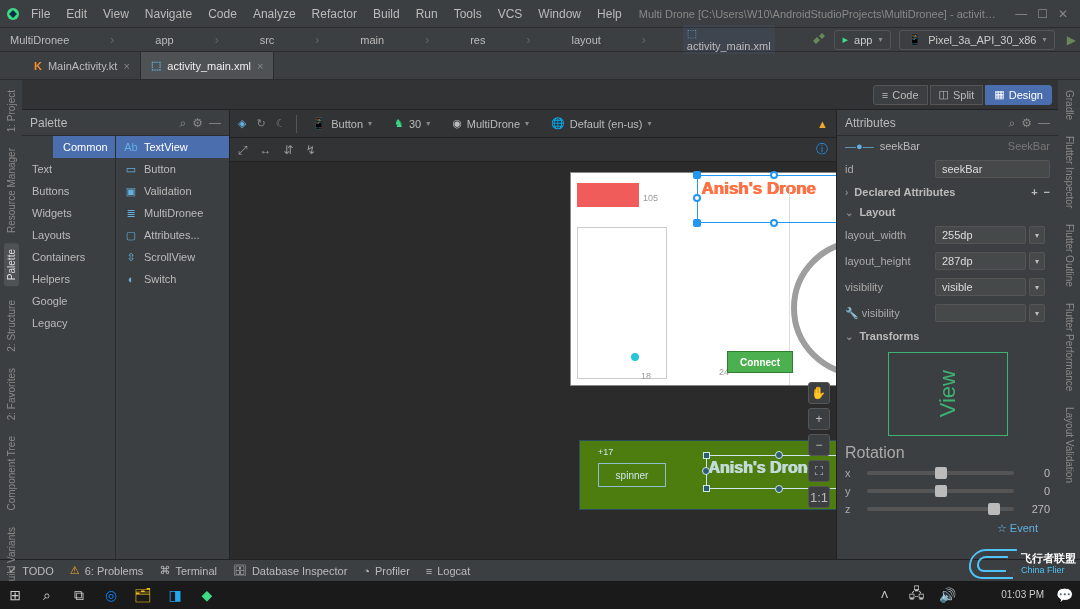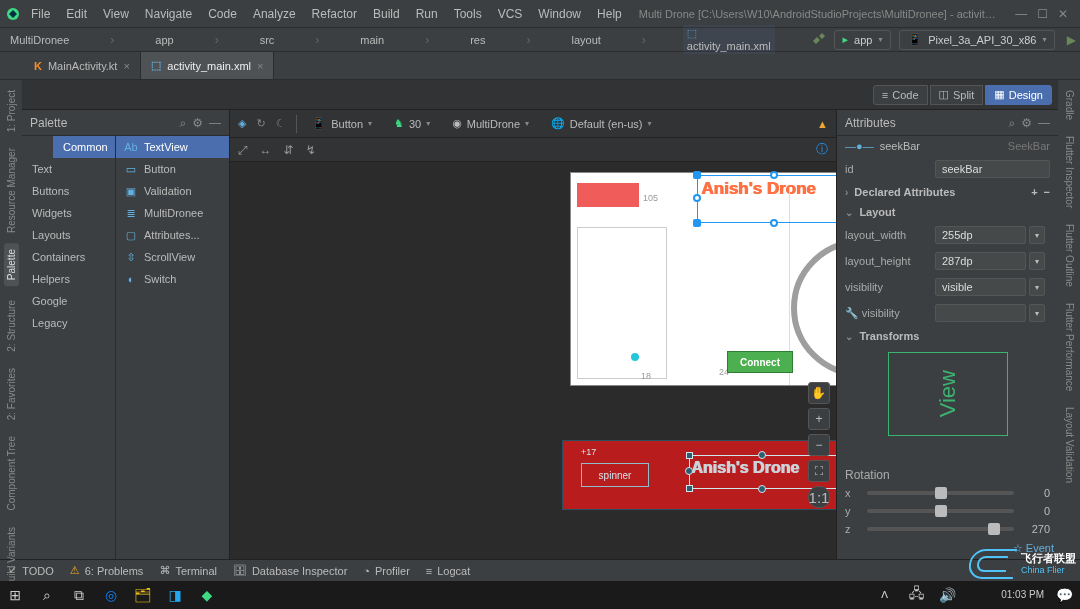--- a/index.html
+++ b/index.html
@@ -142,21 +142,21 @@
   .connectBtn { position:absolute; left: 156px; bottom: 12px; width:66px; height:22px; background:#4caf50; color:#fff; border:1px solid #2e7d32; font-size:10px; display:flex;align-items:center;justify-content:center;font-weight:bold;}
   .sel-box {
     position:absolute; left:126px; top:2px; width:156px; height:48px; border:1px solid #2196f3;
   }
   .handle { position:absolute; width:8px; height:8px; background:#fff; border:2px solid #2196f3; border-radius:50%;}
   .handle.sq { border-radius:2px; background:#2196f3;}
   .measure { position:absolute; font-size:9px; color:#999;}
   .teal-dot { position:absolute; width:8px; height:8px; background:#26c6da; border-radius:50%;}
 
   .blueprint {
-    position:absolute; left: 332px; top: 278px; width: 380px; height: 70px; background:#b91c1c; border:1px solid #2a4f60;
+    position:absolute; left: 349px; top: 278px; width: 380px; height: 70px; background:#4d7c0f; border:1px solid #2a4f60;
   }
   .bp-spinner { position:absolute; left:18px; top:22px; width:68px; height:24px; border:1px solid #8fbecf; color:#cfe6ee; font-size:10px; display:flex;align-items:center;justify-content:center;}
   .bp-title { position:absolute; left:128px; top:18px; font-size:16px; color:#cfe6ee; text-shadow:1px 0 #cfe6ee; font-weight:bold; opacity:.9;}
   .bp-sel { position:absolute; left:126px; top:14px; width:148px; height:34px; border:1px solid #cfe6ee;}
   .bp-handle-sq { position:absolute; width:7px; height:7px; background:#2f5b6e; border:1px solid #cfe6ee; }
   .bp-handle-c { position:absolute; width:8px; height:8px; background:#2f5b6e; border:1px solid #cfe6ee; border-radius:50%;}
 
   .surf-ctrls { position:absolute; right: 6px; top: 220px; display:flex; flex-direction:column; gap:4px;}
   .surf-btn { width:22px; height:22px; background:#3c3f41; border:1px solid #555; border-radius:3px; color:#bbb; display:flex;align-items:center;justify-content:center; font-size:12px;}
 
@@ -483,21 +483,21 @@
               <span class="bp-handle-c" style="left:-5px; top:50%; margin-top:-5px;"></span>
 
             </div>
           </div>
 
           <div class="surf-ctrls">
             <div class="surf-btn">✋</div>
             <div class="surf-btn">+</div>
             <div class="surf-btn">−</div>
             <div class="surf-btn">⛶</div>
-            <div class="surf-btn" style="font-size:15px;border-radius:10px;">1:1</div>
+            <div class="surf-btn" style="font-size:13px;">1:1</div>
           </div>
         </div>
       </div>
 
       <div class="attr-panel">
         <div class="panel-head">
           <span>Attributes</span>
           <span class="spacer"></span>
           <span style="color:#888;">⌕</span>
           <span style="color:#888;">⚙</span>
@@ -558,21 +558,21 @@
             </div>
           <span style="width:18px;"></span>
         </div>
         <div class="attr-section-head">
           <span class="chevron">⌄</span>
           <span>Transforms</span>
         </div>
         <div class="view-preview">
             <span>View</span>
           </div>
-        <div style="padding:2px 8px; color:#aaa; font-size:12px;margin-top:24px;">Rotation</div>
+        <div style="padding:2px 8px; color:#aaa; font-size:16px;">Rotation</div>
         <div class="slider-row">
           <span class="axis">x</span>
           <div class="slider-track">
               <div class="slider-thumb" style="left:46%;"></div>
             </div>
           <span class="slider-val">0</span>
         </div>
         <div class="slider-row">
           <span class="axis">y</span>
           <div class="slider-track">
@@ -580,21 +580,21 @@
             </div>
           <span class="slider-val">0</span>
         </div>
         <div class="slider-row">
           <span class="axis">z</span>
           <div class="slider-track">
               <div class="slider-thumb" style="left:82%;"></div>
             </div>
           <span class="slider-val">270</span>
         </div>
-        <div style="padding:4px 4px; color:#62b0df; text-align:right;">☆ <span>Event</span></div>
+        <div style="padding:4px 20px; color:#62b0df; text-align:right;">☆ <span>Event</span></div>
       </div>
     </div>
   </div>
 
   <div class="right-rail">
     <div class="rail-tab right">Gradle</div>
     <div class="rail-tab right">Flutter Inspector</div>
     <div class="rail-tab right">Flutter Outline</div>
     <div class="rail-tab right">Flutter Performance</div>
     <div class="rail-tab right">Layout Validation</div>

